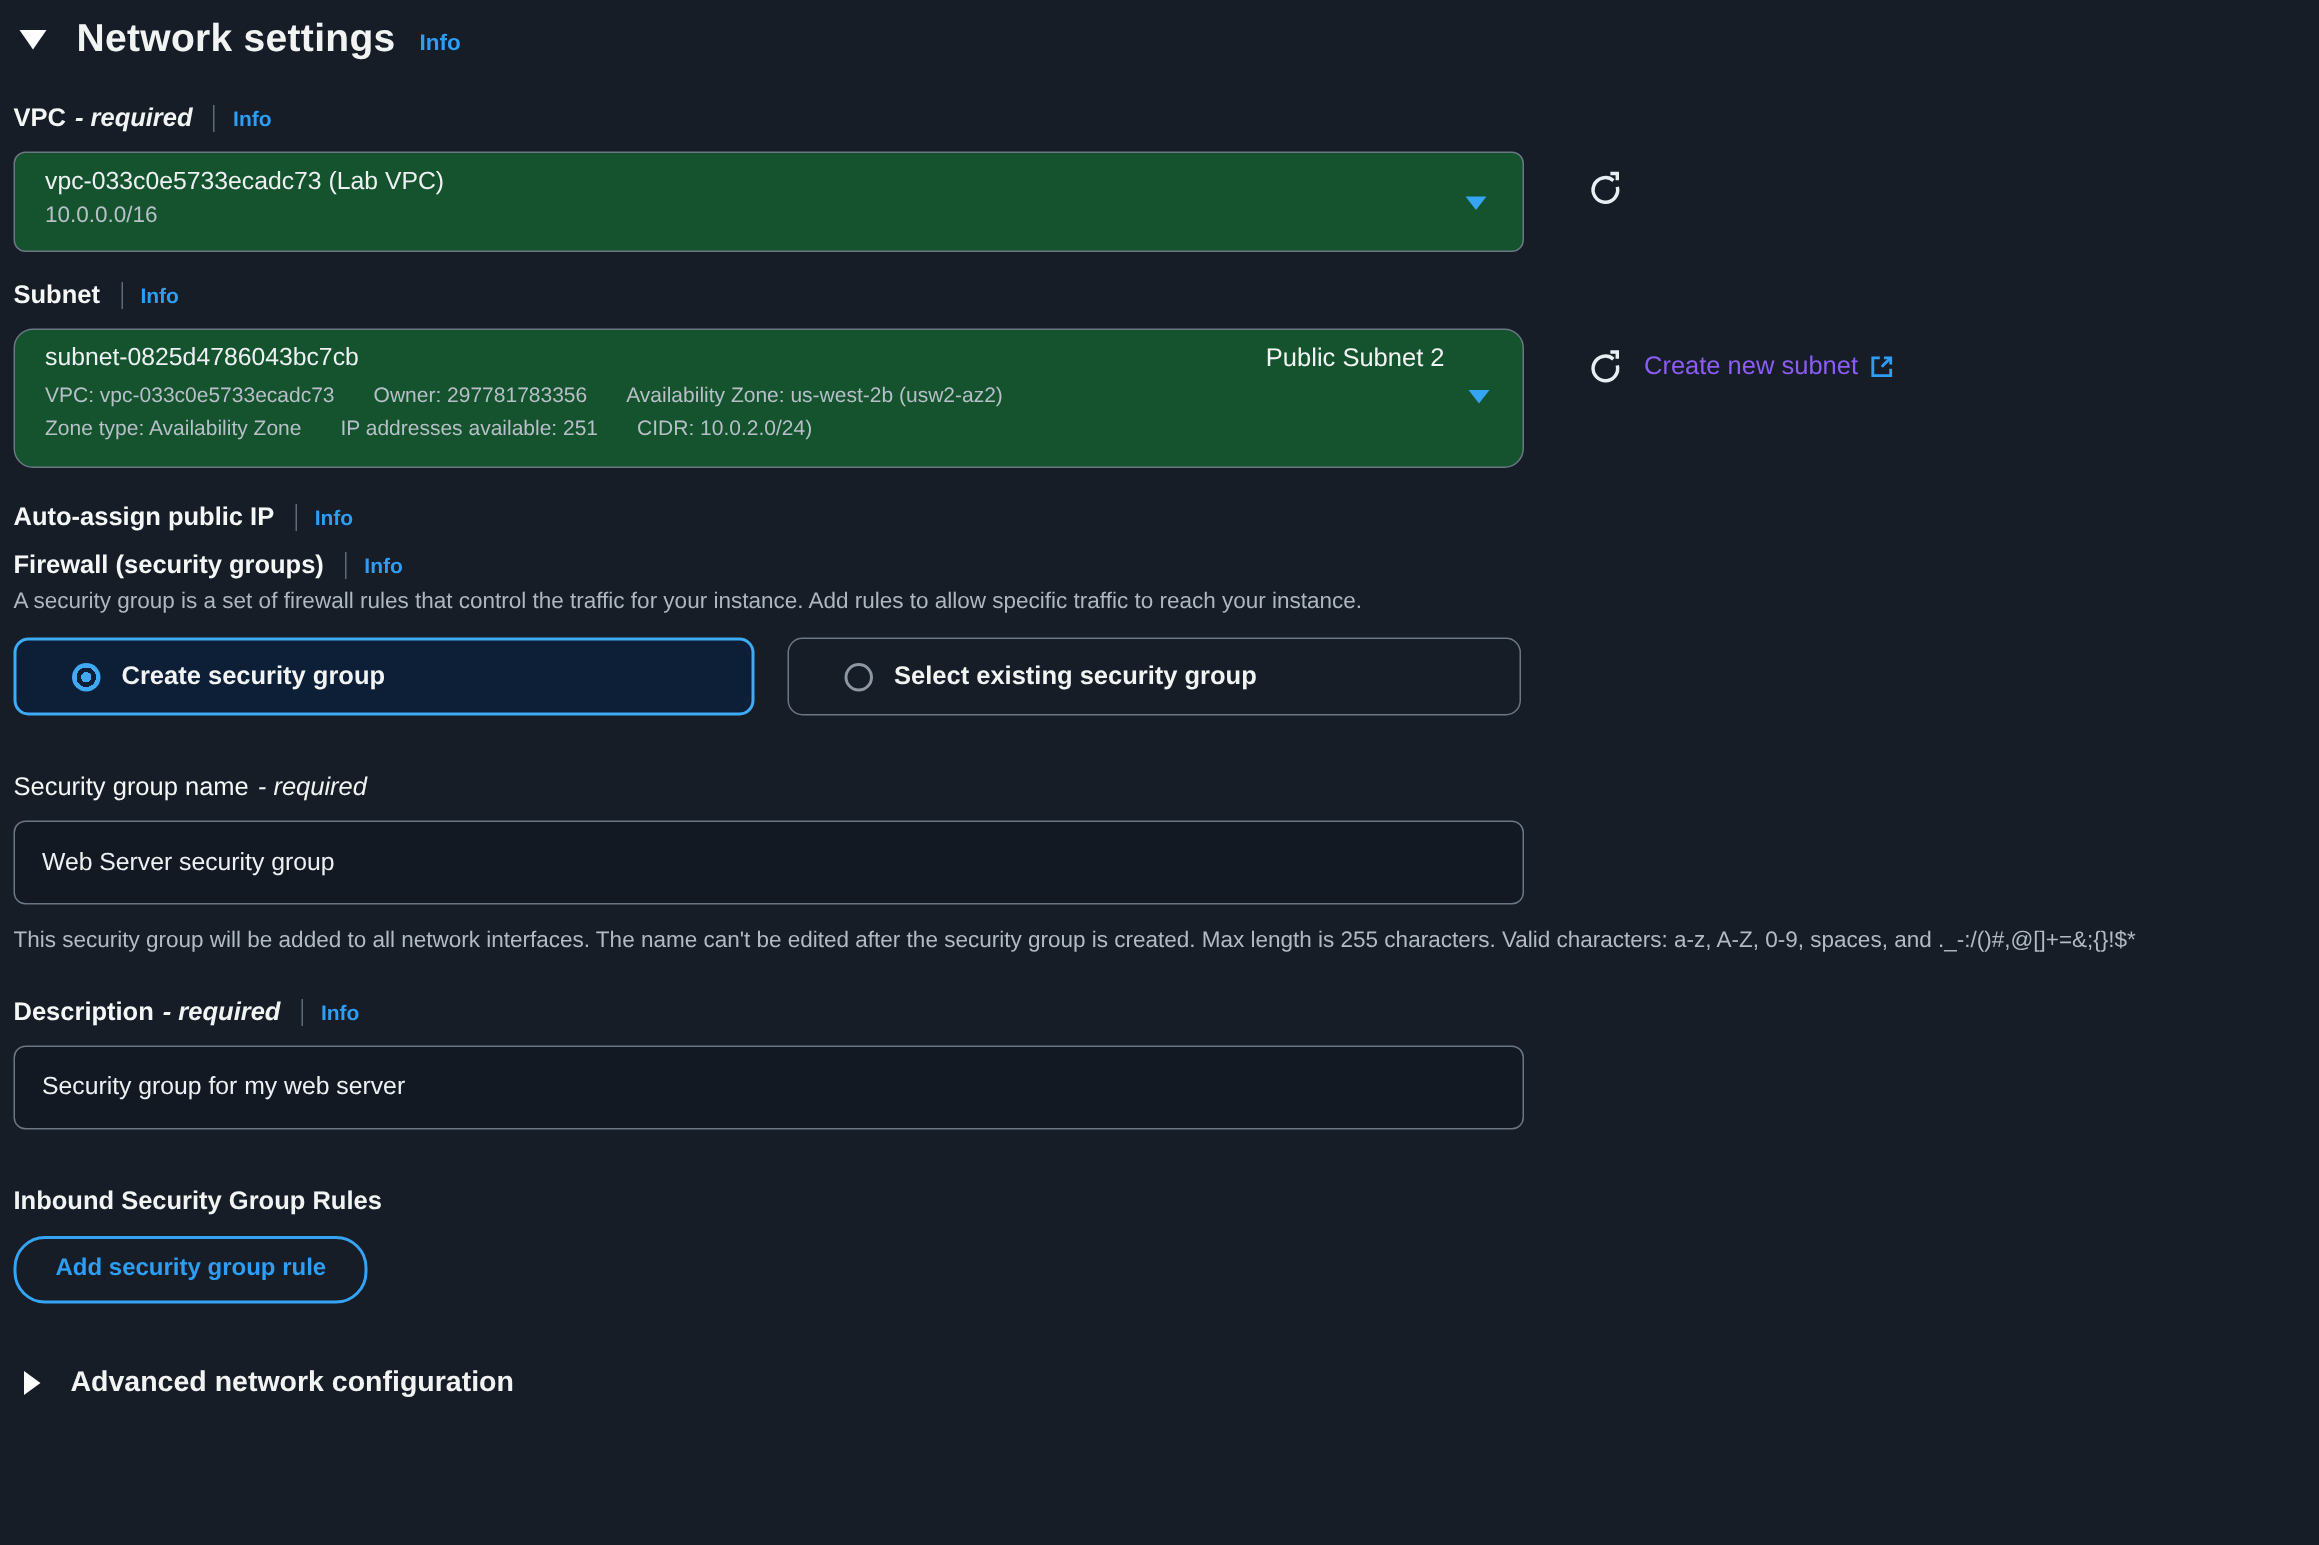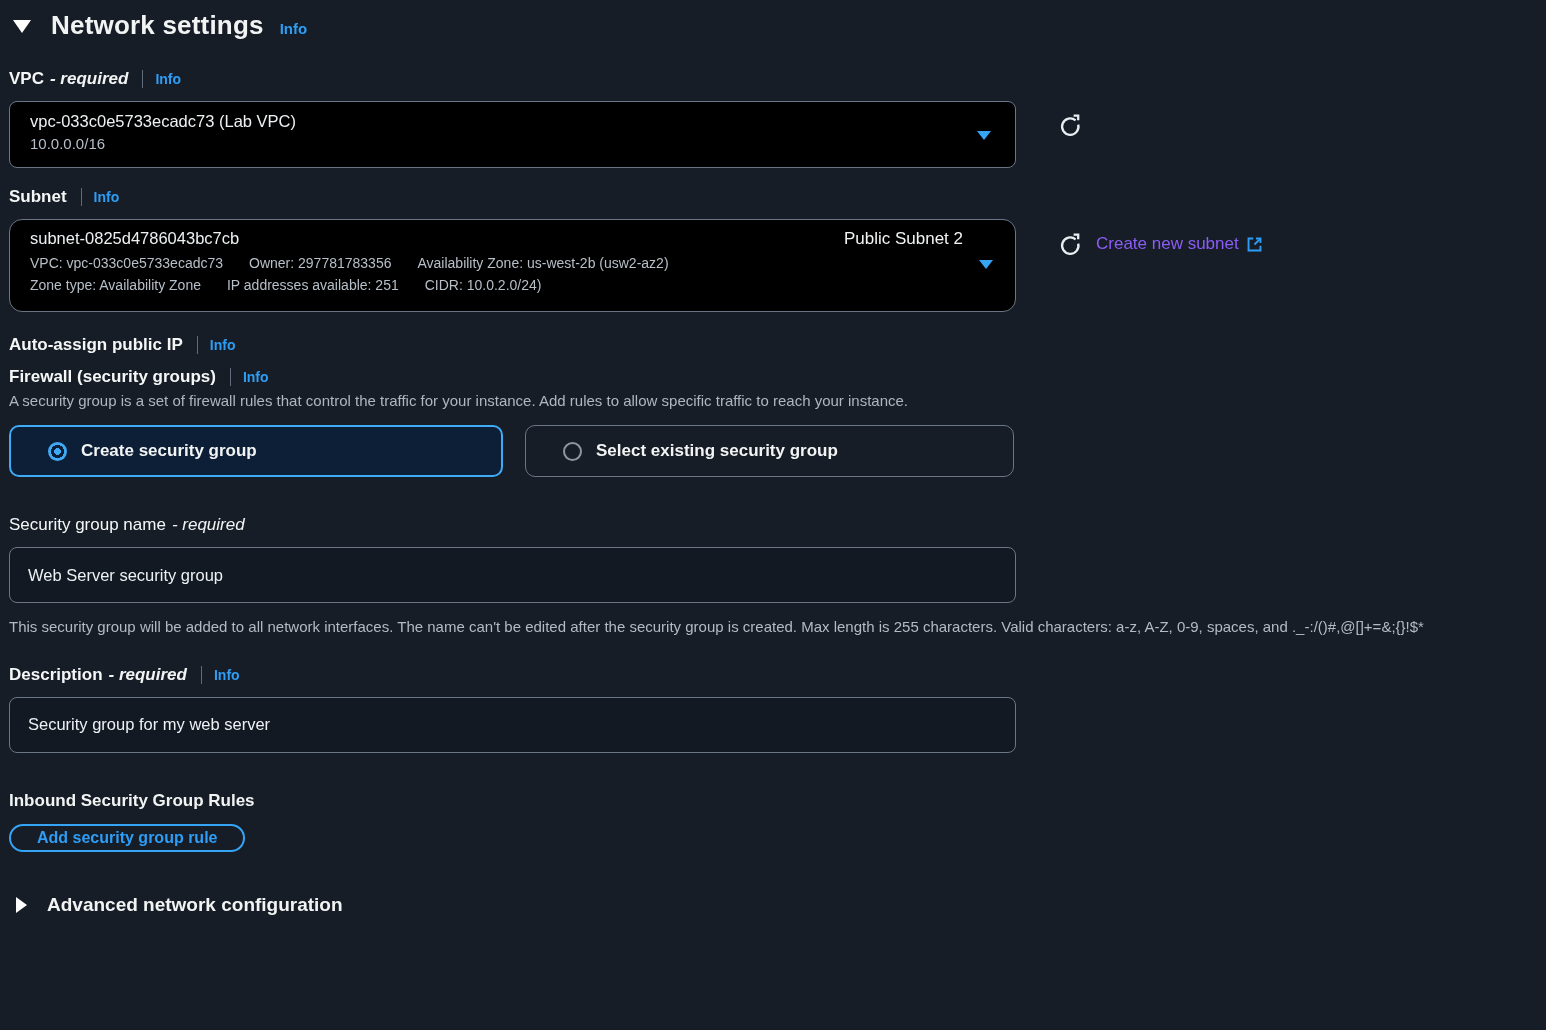--- a/index.html
+++ b/index.html
@@ -29,21 +29,21 @@
   .field-label { font-size:17px; font-weight:700; color:#f5f7f7; }
   .field-label.normal { font-weight:400; }
   .req { font-style:italic; margin-left:6px; font-size:17px; }
   .req.bold { font-weight:700; }
   .sep { width:1px; height:18px; background:#5f6b7a; margin:0 12px 0 14px; }
   .label-row .info-link { font-size:14px; }
 
   
   .field-row { display:flex; align-items:flex-start; }
   .control {
-    width:1007px; background:#000000; border:1px solid #6b7685;
+    width:1007px; background:#14532d; border:1px solid #6b7685;
     border-radius:8px; position:relative; cursor:pointer;
   }
   .caret {
     position:absolute; width:0; height:0;
     border-left:7px solid transparent; border-right:7px solid transparent;
     border-top:9px solid #36a4f5;
   }
   .select-vpc { height:67px; padding:10px 40px 8px 20px; margin-bottom:19px; }
   .select-vpc .caret { right:24px; top:29px; }
   .ctl-main { font-size:16.5px; color:#eef1f3; }
@@ -90,21 +90,21 @@
   .mb-desc { margin-bottom:38px; }
   .constraint {
     width:1528px; font-size:15px; color:#b2bac3; line-height:1.5;
     margin-bottom:26px;
   }
 
   
   .inbound-title { font-size:17px; font-weight:700; margin-bottom:13px; }
   .inbound-text { font-size:16.5px; color:#e9edf0; margin-bottom:19px; }
   .outline-btn {
-    height:28px; padding:1px 26px; background:transparent;
+    height:45px; padding:1px 26px; background:transparent;
     border:2px solid #36a4f5; border-radius:21px; color:#2e9df5;
     font-size:16px; font-weight:700; cursor:pointer; margin-bottom:42px;
     font-family:"Liberation Sans", sans-serif;
   }
 
   
   .advanced { display:flex; align-items:center; cursor:pointer; }
   .tri-right {
     width:0; height:0; margin:1px 20px 0 7px;
     border-top:8px solid transparent; border-bottom:8px solid transparent;

